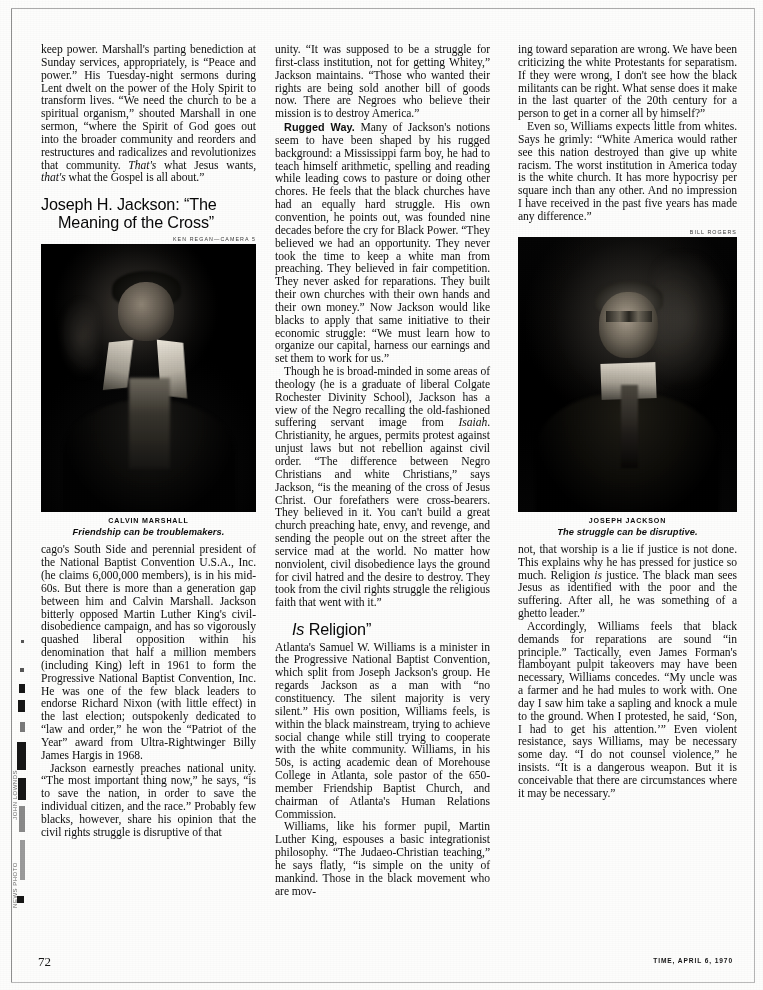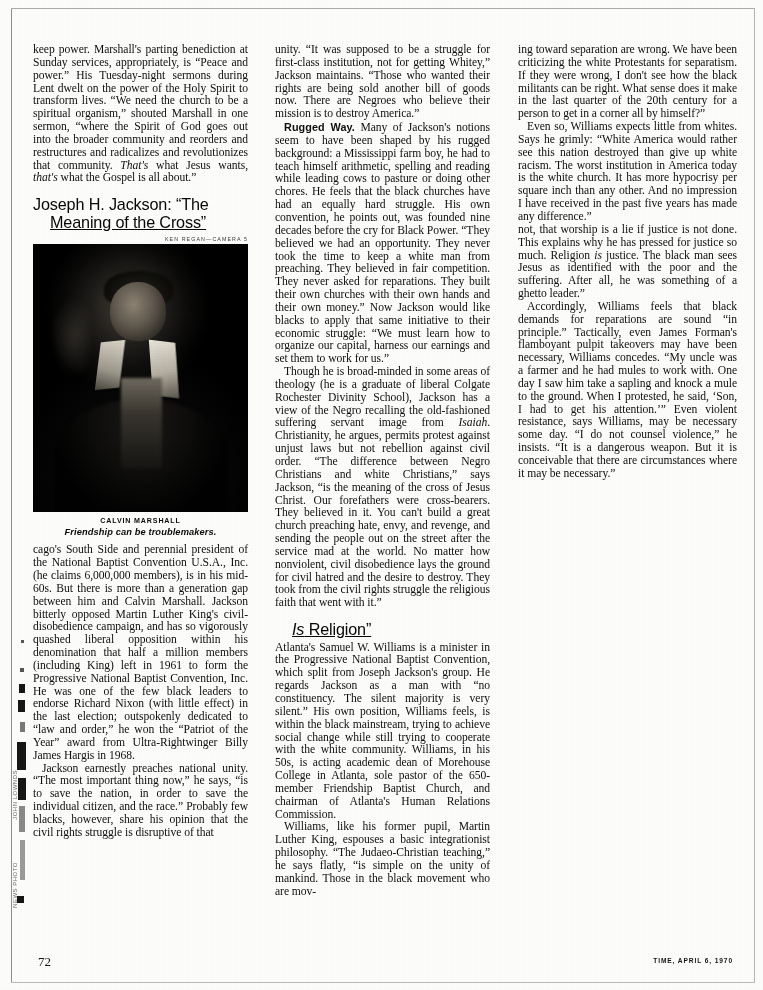--- a/index.html
+++ b/index.html
@@ -81,21 +81,21 @@
     left: 33px;
     top: 44px;
     width: 700px;
     height: 900px;
   }
   .col {
     position: absolute;
     top: 0;
     width: 215px;
   }
-  .col-1 { left: 0px; }
+  .col-1 { left: 8px; }
   .col-2 { left: 242px; }
   .col-3 { left: 485px; width: 219px; }
 
   p.body {
     margin: 0;
     font-size: 11.6px;
     line-height: 12.85px;
     text-align: justify;
     text-justify: inter-word;
     hyphens: none;
@@ -118,21 +118,20 @@
     font-weight: normal;
     font-size: 16.2px;
     line-height: 17.5px;
     margin: 11px 0 3px 0;
     color: #0d0d0d;
     letter-spacing: -0.15px;
   }
   h2.sect .l2 {
     display: block;
     padding-left: 17px;
-    text-decoration: underline;
   }
   h2.sect .ital-word { font-style: italic; }
 
   
   .photo-block { margin-top: 5px; }
   .credit {
     font-family: "Liberation Sans", "DejaVu Sans", sans-serif;
     font-size: 5.3px;
     letter-spacing: 1.1px;
     text-align: right;
@@ -395,20 +394,35 @@
         <p class="body">Atlanta's Samuel W. Williams is a minister in the Progressive National Baptist Convention, which split from Joseph Jackson's group. He regards Jackson as a man with “no constituency. The silent majority is very silent.” His own position, Williams feels, is within the black mainstream, trying to achieve social change while still trying to cooperate with the white community. Williams, in his 50s, is acting academic dean of Morehouse College in Atlanta, sole pastor of the 650-member Friendship Baptist Church, and chairman of Atlanta's Human Relations Commission.</p>
         <p class="body">Williams, like his former pupil, Martin Luther King, espouses a basic integrationist philosophy. “The Judaeo-Christian teaching,” he says flatly, “is simple on the unity of mankind. Those in the black movement who are mov-</p>
       </div>
 
       <div class="col col-3">
 
         <p class="body noindent">ing toward separation are wrong. We have been criticizing the white Protestants for separatism. If they were wrong, I don't see how the black militants can be right. What sense does it make in the last quarter of the 20th century for a person to get in a corner all by himself?”</p>
         <p class="body">Even so, Williams expects little from whites. Says he grimly: “White America would rather see this nation destroyed than give up white racism. The worst institution in America today is the white church. It has more hypocrisy per square inch than any other. And no impression I have received in the past five years has made any difference.”</p>
 
 
+        <div class="photo-block">
+          <div class="credit">BILL ROGERS</div>
+          <div class="photo photo-3">
+            <div class="ph3-bg"></div>
+            <div class="ph3-bg-wall"></div>
+            <div class="ph3-suit"></div>
+            <div class="ph3-hair"></div>
+            <div class="ph3-face"></div>
+            <div class="ph3-glasses"></div>
+            <div class="ph3-collar"></div>
+            <div class="ph3-tie"></div>
+          </div>
+          <div class="capname">JOSEPH JACKSON</div>
+          <div class="capline">The struggle can be disruptive.</div>
+        </div>
 
         <p class="body noindent"><span>not, that worship is a lie if justice is not done. This explains why he has pressed for justice so much. Religion </span><span class="ital">is</span><span> justice. The black man sees Jesus as identified with the poor and the suffering. After all, he was something of a ghetto leader.”</span></p>
 
         <p class="body">Accordingly, Williams feels that black demands for reparations are sound “in principle.” Tactically, even James Forman's flamboyant pulpit takeovers may have been necessary, Williams concedes. “My uncle was a farmer and he had mules to work with. One day I saw him take a sapling and knock a mule to the ground. When I protested, he said, ‘Son, I had to get his attention.’” Even violent resistance, says Williams, may be necessary some day. “I do not counsel violence,” he insists. “It is a dangerous weapon. But it is conceivable that there are circumstances where it may be necessary.”</p>
       </div>
 
     </div>
 
     <div class="folio">72</div>
     <div class="issue">TIME, APRIL 6, 1970</div>

